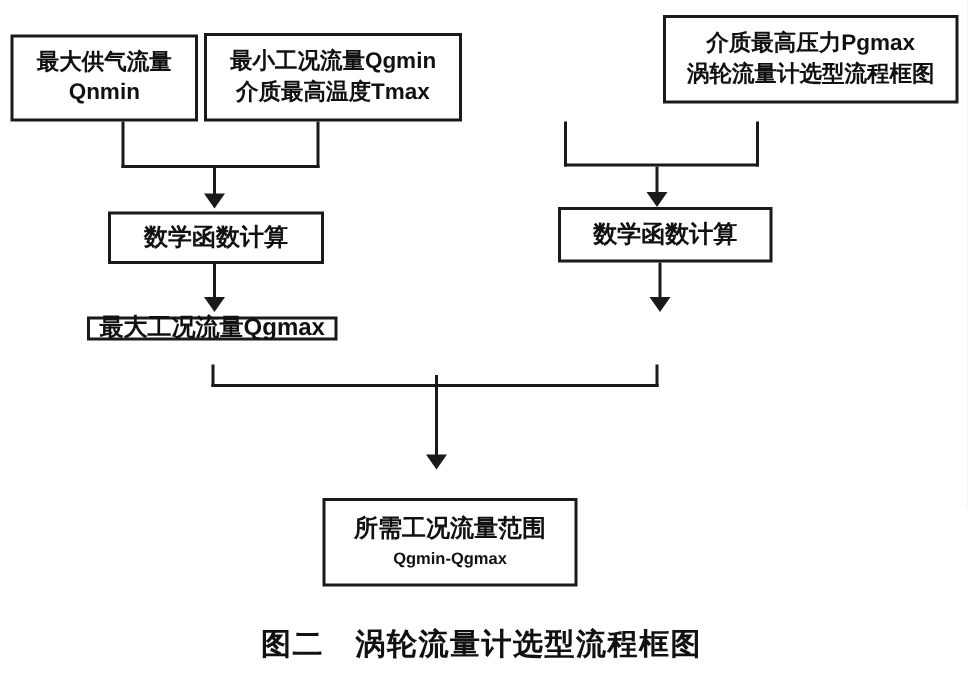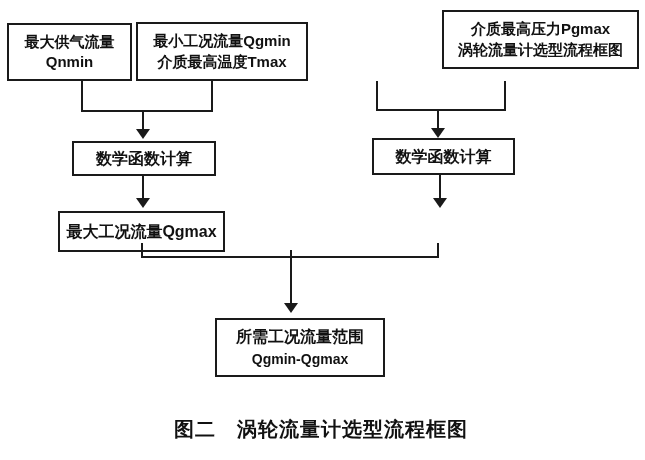--- a/index.html
+++ b/index.html
@@ -44,24 +44,24 @@
   }
   
   #b-qnmax  {left:7px;  top:23px; width:125px; height:58px;}
   #b-pgmin  {left:136px;top:22px; width:172px; height:59px;}
   #b-qnmin  {left:319px;top:22px; width:110px; height:59px;}
   #b-pgmax  {left:442px;top:10px; width:197px; height:59px;}
   
   #b-calc-l {left:72px; top:141px;width:144px; height:35px;}
   #b-calc-r {left:372px;top:138px;width:143px; height:37px;}
   
-  #b-qgmax  {left:58px; top:211px;width:167px; height:41px;}
+  #b-qgmax  {left:58px; top:211px;width:167px; height:16px;}
   #b-qgmin  {left:358px;top:212px;width:182px; height:31px;}
-  #b-result {left:215px;top:318px;width:170px; height:59px; line-height:1.5;}
-  #b-result .l2{font-size:14px;}
+  #b-result {left:215px;top:332px;width:170px; height:59px; line-height:1.5;}
+  #b-result .l2{font-size:11px;}
   
   #lm-v1{left:81px; top:81px; width:2px; height:31px;}
   #lm-v2{left:211px;top:81px; width:2px; height:31px;}
   #lm-h {left:81px; top:110px;width:132px;height:2px;}
   #lm-a {left:142px;top:112px;width:2px; height:18px;}
   #lm-ah{left:136px;top:129px;}
   
   #rm-v1{left:376px;top:81px; width:2px; height:30px;}
   #rm-v2{left:504px;top:81px; width:2px; height:30px;}
   #rm-h {left:376px;top:109px;width:130px;height:2px;}

